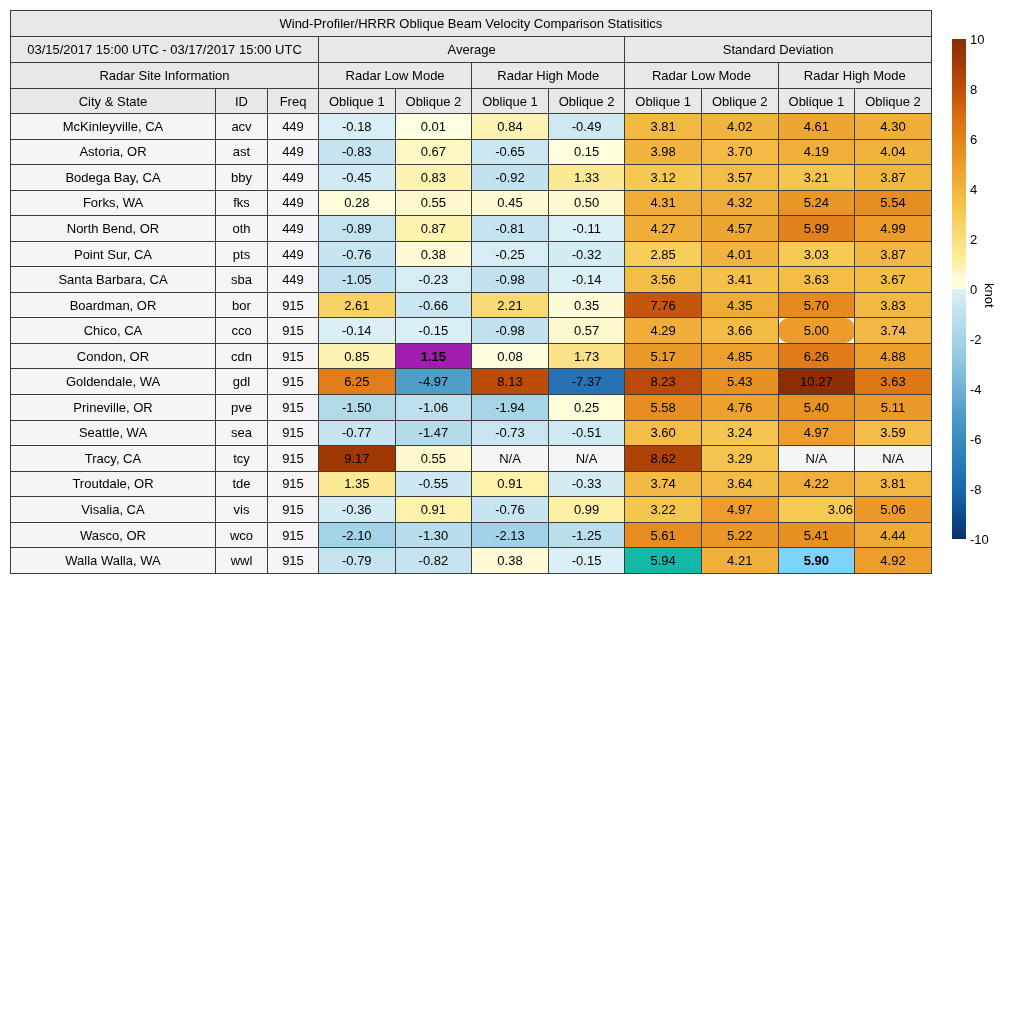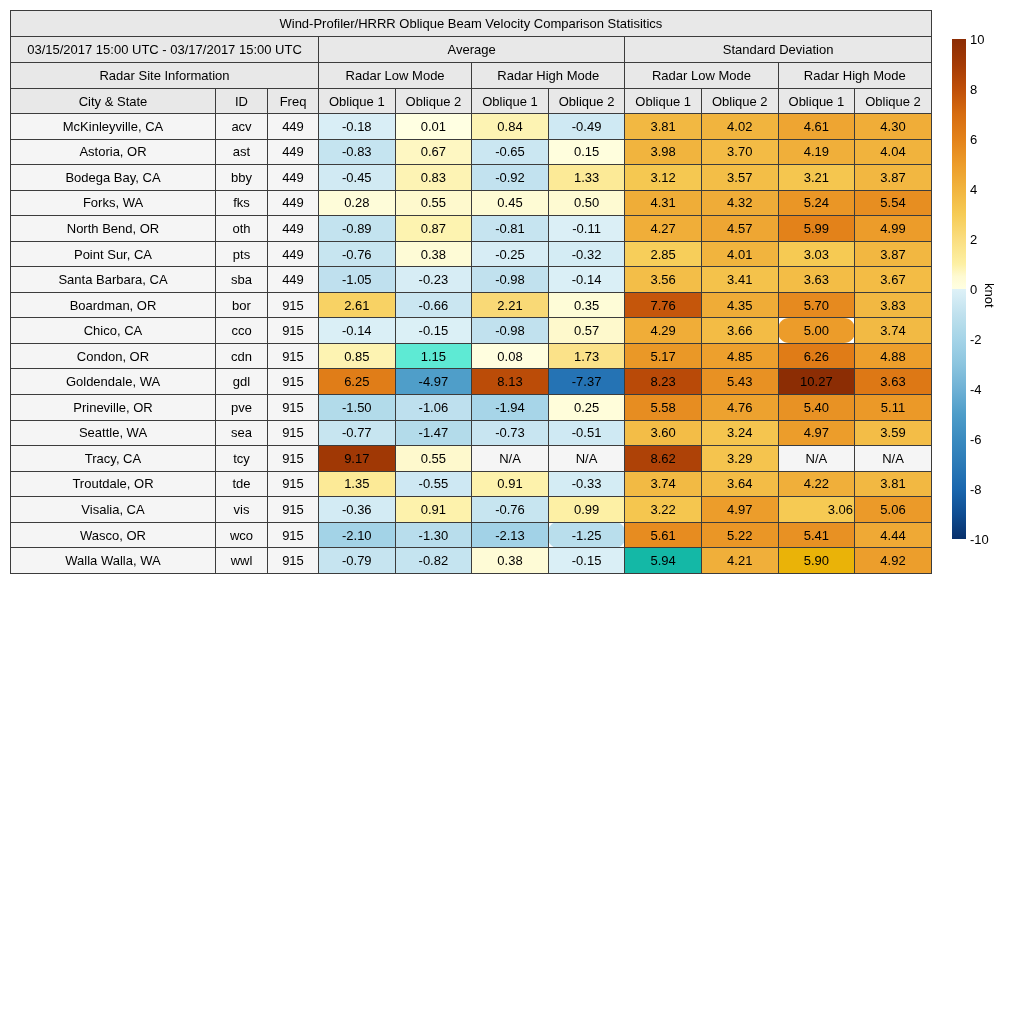--- a/index.html
+++ b/index.html
@@ -204,21 +204,21 @@
           <td style="background: rgb(240, 173, 56);">4.29</td>
           <td style="background: rgb(243, 188, 69);">3.66</td>
           <td style="background: rgb(236, 156, 42); border-radius: 11px;">5.00</td>
           <td style="background: rgb(242, 186, 68);">3.74</td>
         </tr>
         <tr class="data-row">
           <td class="label-cell">Condon, OR</td>
           <td class="label-cell">cdn</td>
           <td class="label-cell">915</td>
           <td style="background: rgb(253, 243, 178);">0.85</td>
-          <td style="background: #5eead4;">1.15</td>
+          <td style="background: #a21caf; font-weight: bold;">1.15</td>
           <td style="background: rgb(255, 254, 223);">0.08</td>
           <td style="background: rgb(251, 226, 137);">1.73</td>
           <td style="background: rgb(234, 152, 39);">5.17</td>
           <td style="background: rgb(237, 160, 45);">4.85</td>
           <td style="background: rgb(224, 124, 23);">6.26</td>
           <td style="background: rgb(237, 159, 44);">4.88</td>
         </tr>
         <tr class="data-row">
           <td class="label-cell">Goldendale, WA</td>
           <td class="label-cell">gdl</td>
@@ -297,37 +297,37 @@
           <td style="background: rgb(246, 202, 83); padding-left: 48px;">3.06</td>
           <td style="background: rgb(235, 154, 41);">5.06</td>
         </tr>
         <tr class="data-row">
           <td class="label-cell">Wasco, OR</td>
           <td class="label-cell">wco</td>
           <td class="label-cell">915</td>
           <td style="background: rgb(163, 211, 231);">-2.10</td>
           <td style="background: rgb(184, 221, 236);">-1.30</td>
           <td style="background: rgb(162, 210, 231);">-2.13</td>
-          <td style="background: rgb(185, 222, 236); border-radius: 10px;">-1.25</td>
+          <td style="background: rgb(185, 222, 236);">-1.25</td>
           <td style="background: rgb(231, 140, 32);">5.61</td>
           <td style="background: rgb(234, 150, 38);">5.22</td>
           <td style="background: rgb(232, 145, 35);">5.41</td>
           <td style="background: rgb(239, 169, 53);">4.44</td>
         </tr>
         <tr class="data-row">
           <td class="label-cell">Walla Walla, WA</td>
           <td class="label-cell">wwl</td>
           <td class="label-cell">915</td>
           <td style="background: rgb(198, 228, 240);">-0.79</td>
           <td style="background: rgb(197, 228, 240);">-0.82</td>
           <td style="background: rgb(254, 251, 214);">0.38</td>
           <td style="background: rgb(218, 239, 246);">-0.15</td>
           <td style="background: #14b8a6;">5.94</td>
           <td style="background: rgb(240, 175, 58);">4.21</td>
-          <td style="background: #eab308;">5.90</td>
+          <td style="background: #7dd3fc; font-weight: bold;">5.90</td>
           <td style="background: rgb(236, 158, 44);">4.92</td>
         </tr>
       </tbody>
   </table>
 
   <div id="colorbar-bar" style="background: linear-gradient(rgb(140, 45, 4) 0%, rgb(164, 58, 5) 5%, rgb(191, 79, 9) 10%, rgb(214, 108, 16) 15%, rgb(227, 130, 26) 20%, rgb(236, 156, 42) 25%, rgb(241, 180, 62) 30%, rgb(246, 203, 84) 35%, rgb(248, 212, 105) 37.5%, rgb(250, 221, 127) 40%, rgb(251, 231, 145) 42.5%, rgb(253, 240, 164) 45%, rgb(254, 250, 210) 47.5%, rgb(255, 255, 226) 50%, rgb(222, 241, 247) 50%, rgb(207, 233, 243) 52.5%, rgb(192, 225, 238) 55%, rgb(178, 219, 234) 57.5%, rgb(165, 212, 232) 60%, rgb(140, 197, 223) 65%, rgb(111, 177, 213) 70%, rgb(78, 157, 201) 75%, rgb(58, 139, 192) 80%, rgb(43, 122, 183) 85%, rgb(26, 103, 174) 90%, rgb(15, 77, 146) 95%, rgb(8, 48, 107) 100%);"></div>
   <div id="colorbar-ticks">
       <div class="cb-tick" style="top: 0px;">10</div>
       <div class="cb-tick" style="top: 50px;">8</div>
       <div class="cb-tick" style="top: 100px;">6</div>

